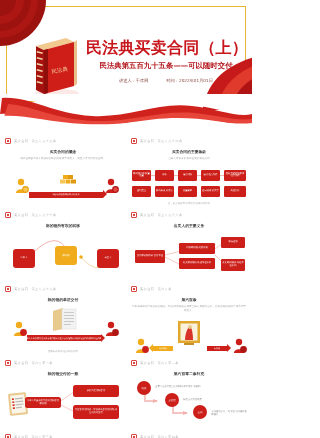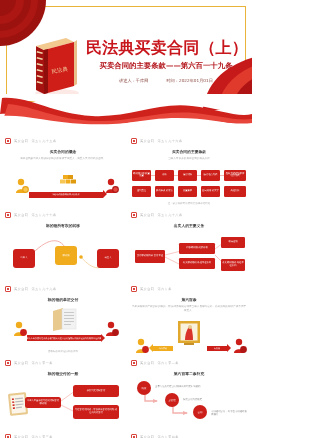--- a/index.html
+++ b/index.html
@@ -161,21 +161,21 @@
           <rect x="7" y="33" width="6" height="1.6" transform="rotate(14 7 33)"></rect>
           <rect x="7" y="39" width="6" height="1.6" transform="rotate(14 7 39)"></rect>
           <rect x="7" y="45" width="6" height="1.6" transform="rotate(14 7 45)"></rect>
         </g>
         <text x="30" y="36" fill="#f3d4a6" font-size="5.4" font-family="DejaVu Sans" text-anchor="middle" transform="rotate(-10 30 36)">民法典</text>
       </svg>
     </div>
 
     <div class="title-wrap">
       <div class="main-title">民法典买卖合同（上）</div>
-      <div class="sub-title">买卖合同的主要条款——第六百一十九条</div>
+      <div class="sub-title">民法典第五百九十五条——可以随时交付</div>
       <div class="meta-row">
         <span>讲述人：千库网</span>
         <span>时间：2022年01月01日</span>
       </div>
     </div>
 
     <div class="ribbon">
       <svg width="86" height="72" viewBox="0 0 86 72">
         <path d="M30,72 C30,40 48,18 86,8 L86,72 Z" fill="#c6191a"></path>
         <path d="M44,72 C44,46 58,26 86,16 L86,72 Z" fill="#e03a2c"></path>

